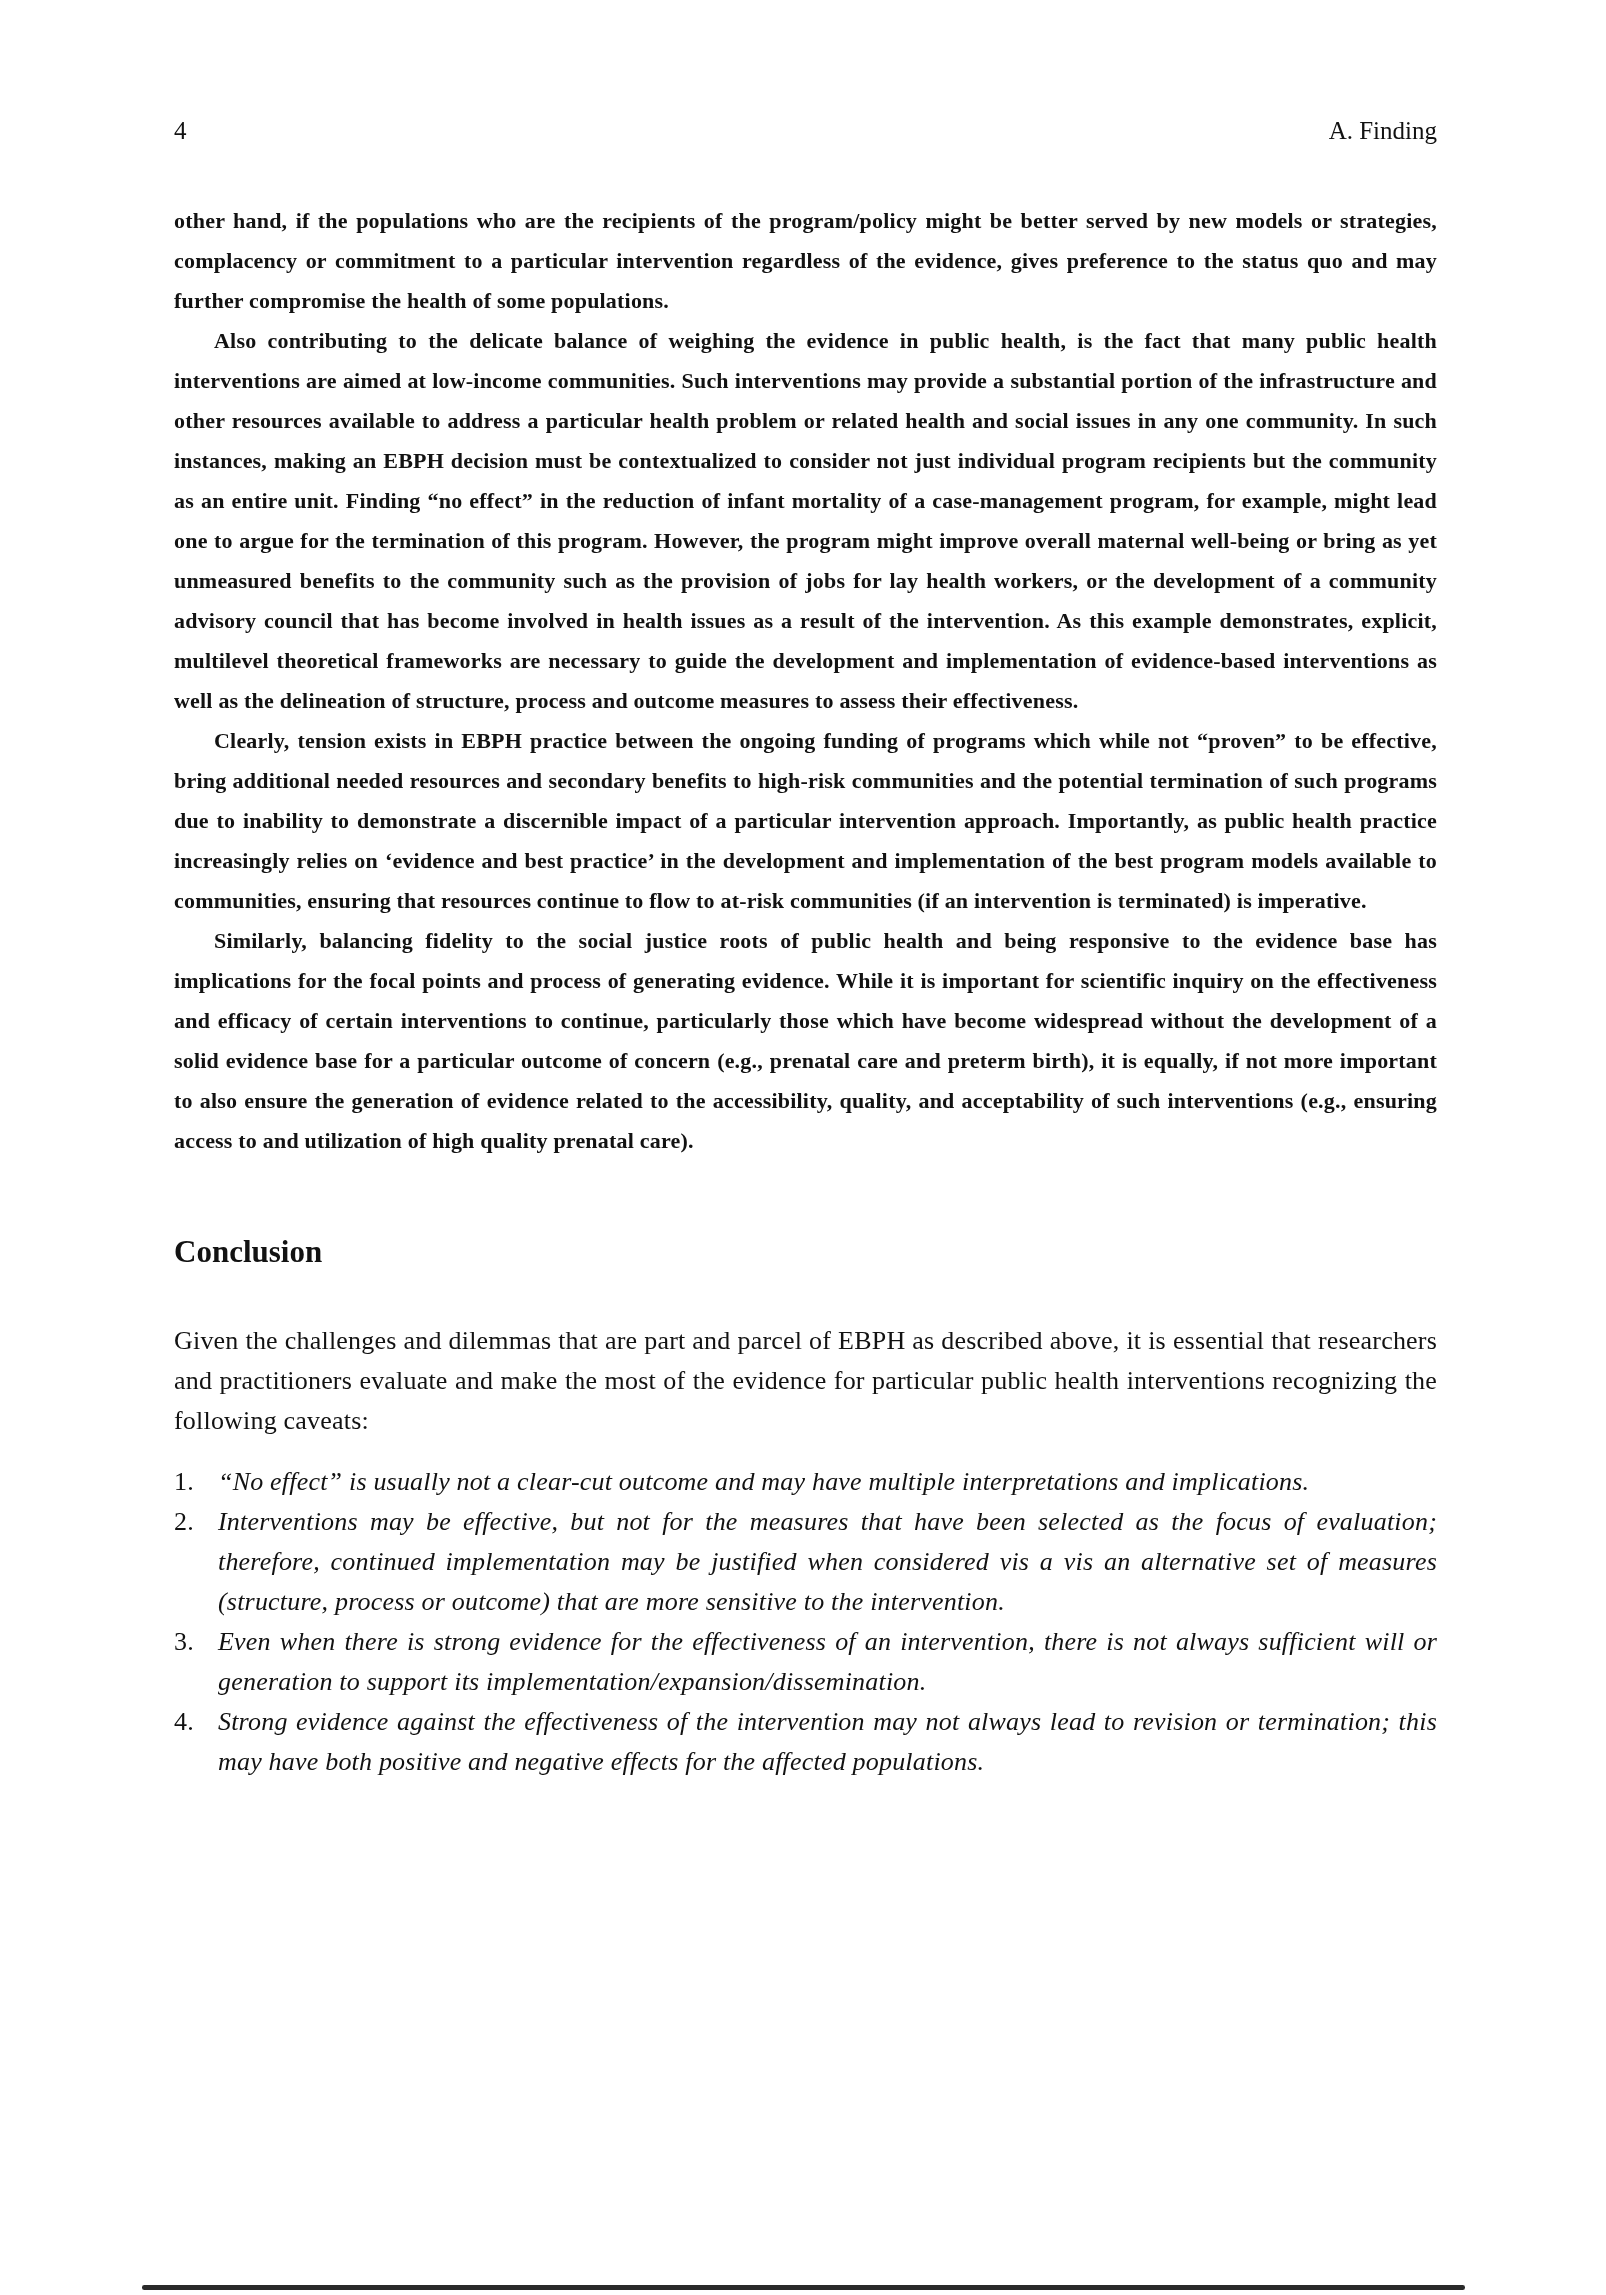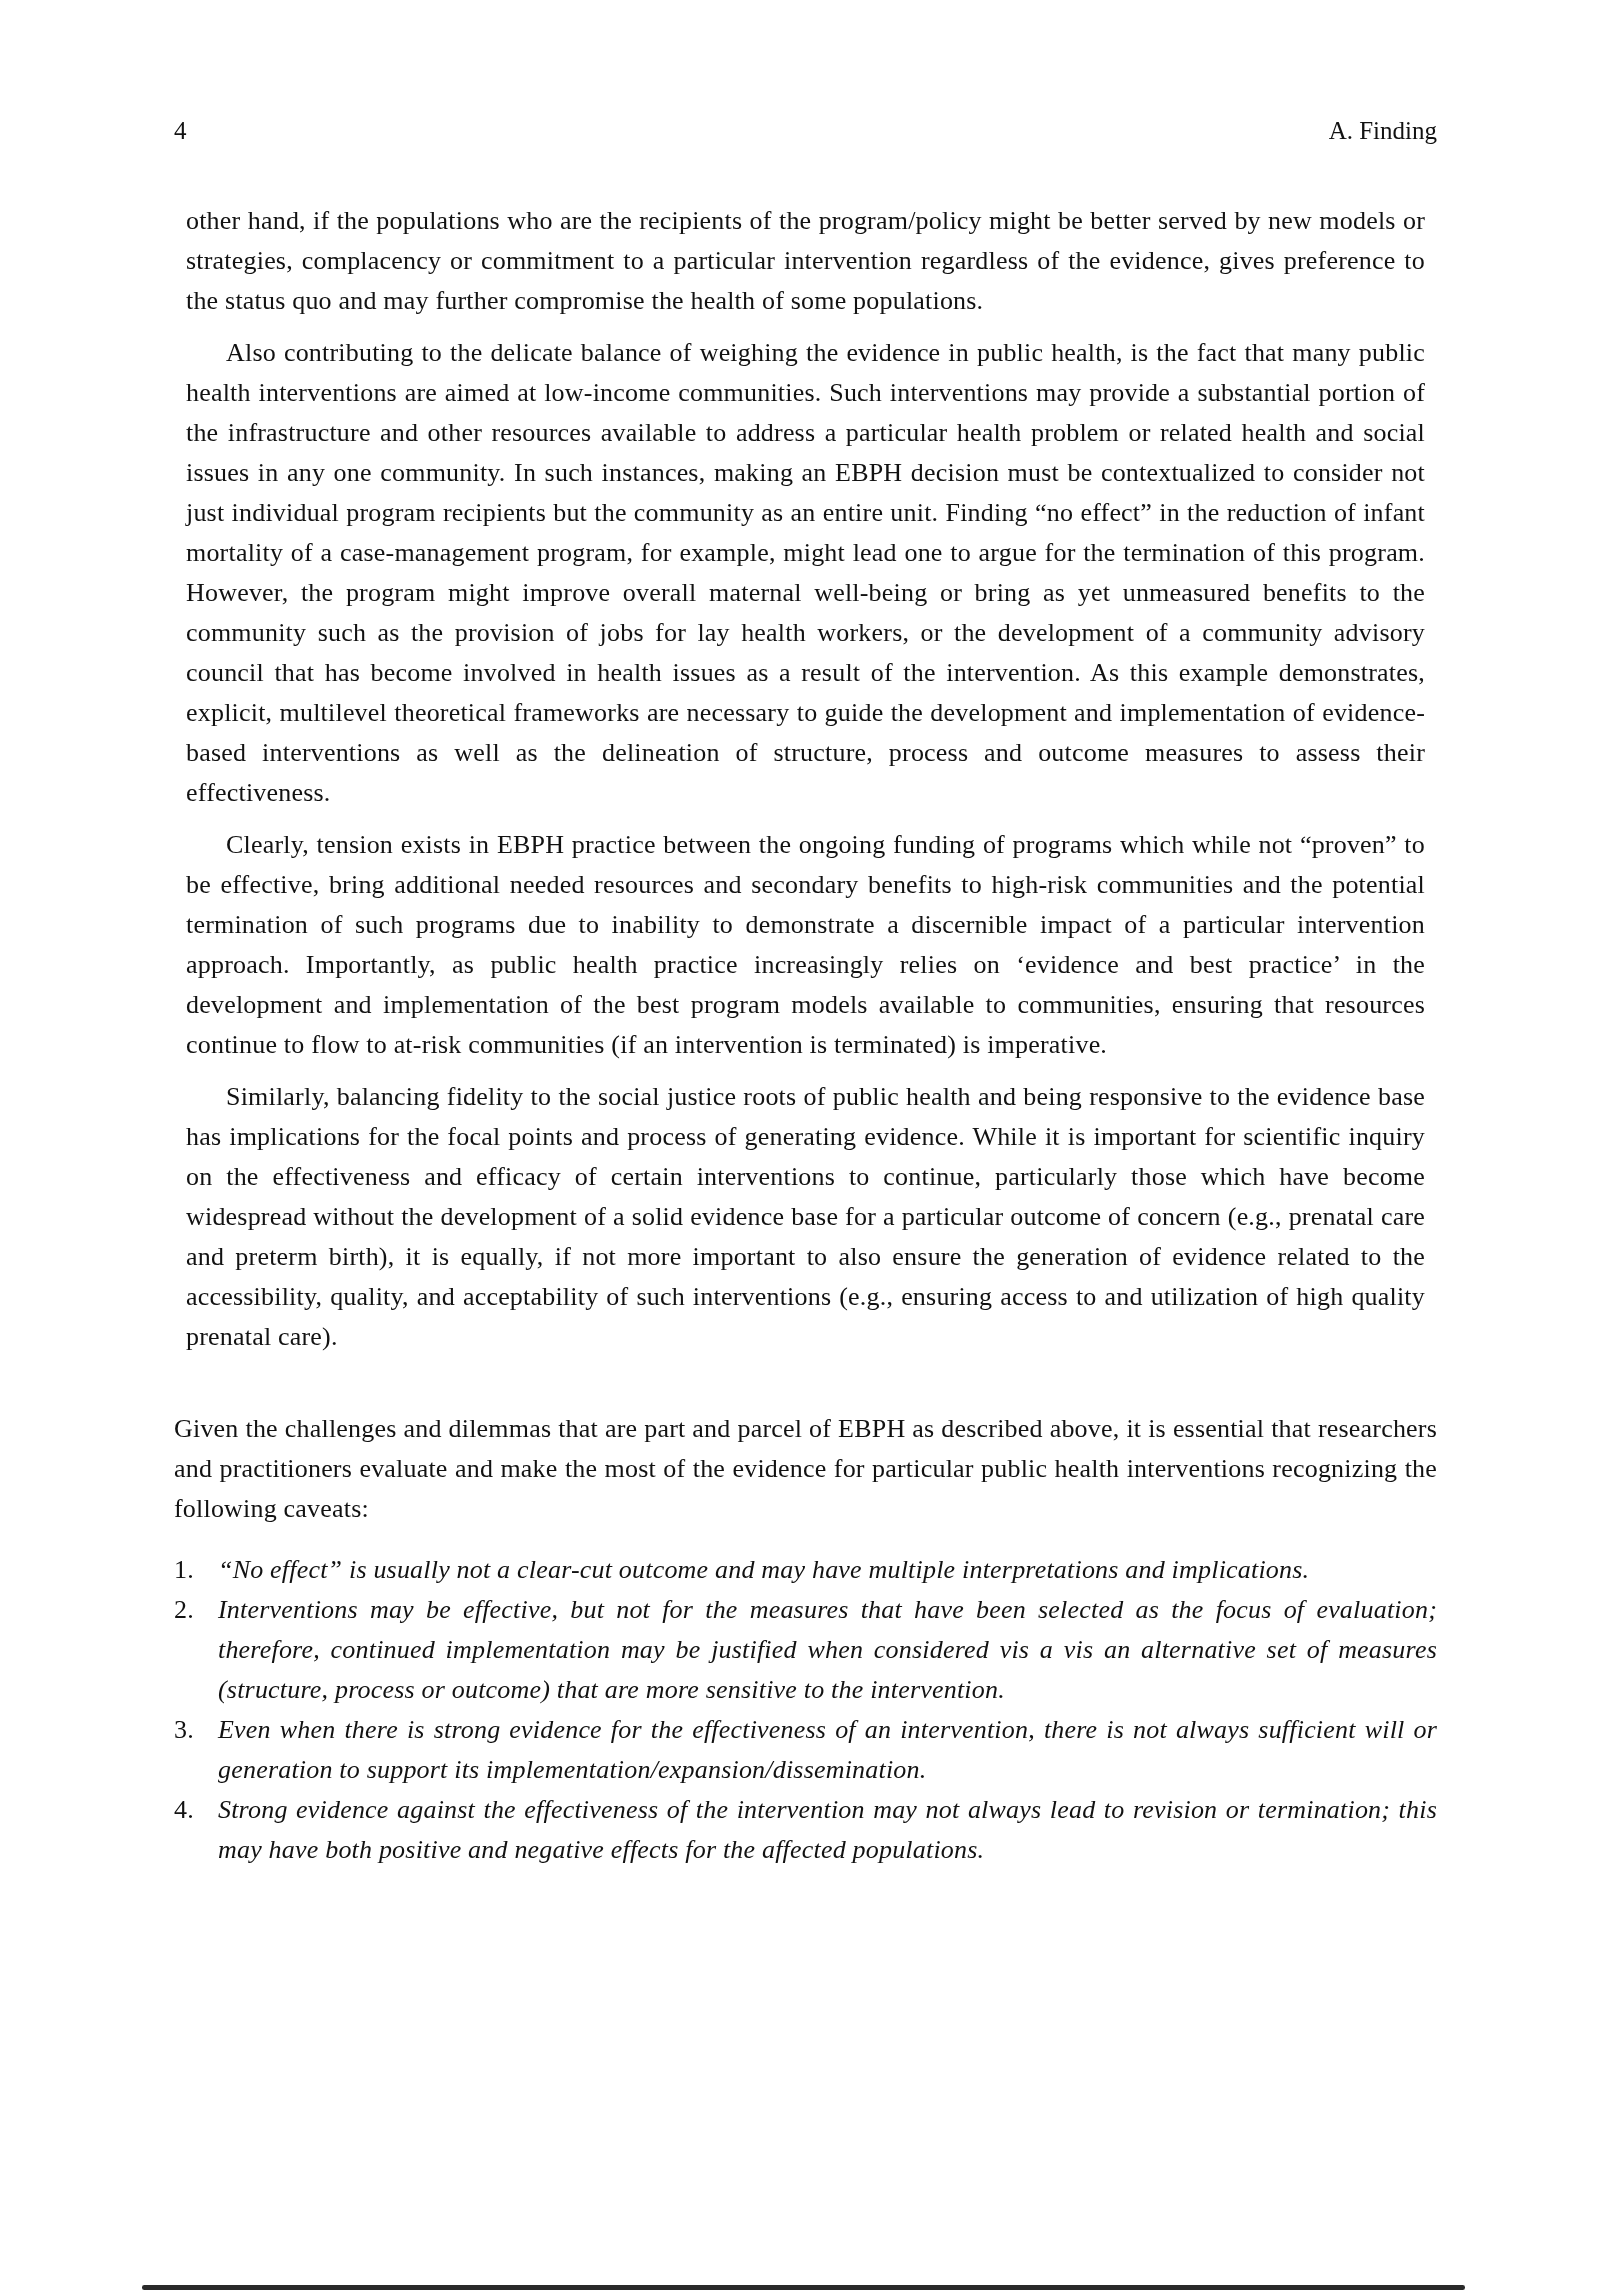--- a/index.html
+++ b/index.html
@@ -20,25 +20,26 @@
   }
   .running-header {
     display: flex;
     justify-content: space-between;
     align-items: baseline;
     font-size: 25px;
     line-height: 31px;
     margin-bottom: 55px;
   }
   .body-text p.para {
-    font-size: 26px;
+    font-size: 22px;
     line-height: 40px;
     text-align: justify;
-    margin: 12px;
+    margin: 0;
     letter-spacing: 0.2px;
+    font-weight: bold;
   }
   .body-text p.para.indent {
     text-indent: 40px;
   }
   .conclusion-heading {
     font-size: 31px;
     line-height: 35px;
     font-weight: bold;
     margin: 73px 0 0 0;
   }
@@ -86,20 +87,21 @@
     <span>A. Finding</span>
   </div>
 
   <div class="body-text">
     <p class="para">other hand, if the populations who are the recipients of the program/policy might be better served by new models or strategies, complacency or commitment to a particular intervention regardless of the evidence, gives preference to the status quo and may further compromise the health of some populations.</p>
     <p class="para indent">Also contributing to the delicate balance of weighing the evidence in public health, is the fact that many public health interventions are aimed at low-income communities. Such interventions may provide a substantial portion of the infrastructure and other resources available to address a particular health problem or related health and social issues in any one community. In such instances, making an EBPH decision must be contextualized to consider not just individual program recipients but the community as an entire unit. Finding “no effect” in the reduction of infant mortality of a case-management program, for example, might lead one to argue for the termination of this program. However, the program might improve overall maternal well-being or bring as yet unmeasured benefits to the community such as the provision of jobs for lay health workers, or the development of a community advisory council that has become involved in health issues as a result of the intervention. As this example demonstrates, explicit, multilevel theoretical frameworks are necessary to guide the development and implementation of evidence-based interventions as well as the delineation of structure, process and outcome measures to assess their effectiveness.</p>
     <p class="para indent">Clearly, tension exists in EBPH practice between the ongoing funding of programs which while not “proven” to be effective, bring additional needed resources and secondary benefits to high-risk communities and the potential termination of such programs due to inability to demonstrate a discernible impact of a particular intervention approach. Importantly, as public health practice increasingly relies on ‘evidence and best practice’ in the development and implementation of the best program models available to communities, ensuring that resources continue to flow to at-risk communities (if an intervention is terminated) is imperative.</p>
     <p class="para indent">Similarly, balancing fidelity to the social justice roots of public health and being responsive to the evidence base has implications for the focal points and process of generating evidence. While it is important for scientific inquiry on the effectiveness and efficacy of certain interventions to continue, particularly those which have become widespread without the development of a solid evidence base for a particular outcome of concern (e.g., prenatal care and preterm birth), it is equally, if not more important to also ensure the generation of evidence related to the accessibility, quality, and acceptability of such interventions (e.g., ensuring access to and utilization of high quality prenatal care).</p>
   </div>
 
+  <h2 class="conclusion-heading">Conclusion</h2>
 
   <p class="conclusion-intro">Given the challenges and dilemmas that are part and parcel of EBPH as described above, it is essential that researchers and practitioners evaluate and make the most of the evidence for particular public health interventions recognizing the following caveats:</p>
 
   <div class="caveat-list">
     <div class="caveat-item">
       <span class="caveat-num">1.</span>
       <span class="caveat-text">“No effect” is usually not a clear-cut outcome and may have multiple interpretations and implications.</span>
     </div>
     <div class="caveat-item">
       <span class="caveat-num">2.</span>

